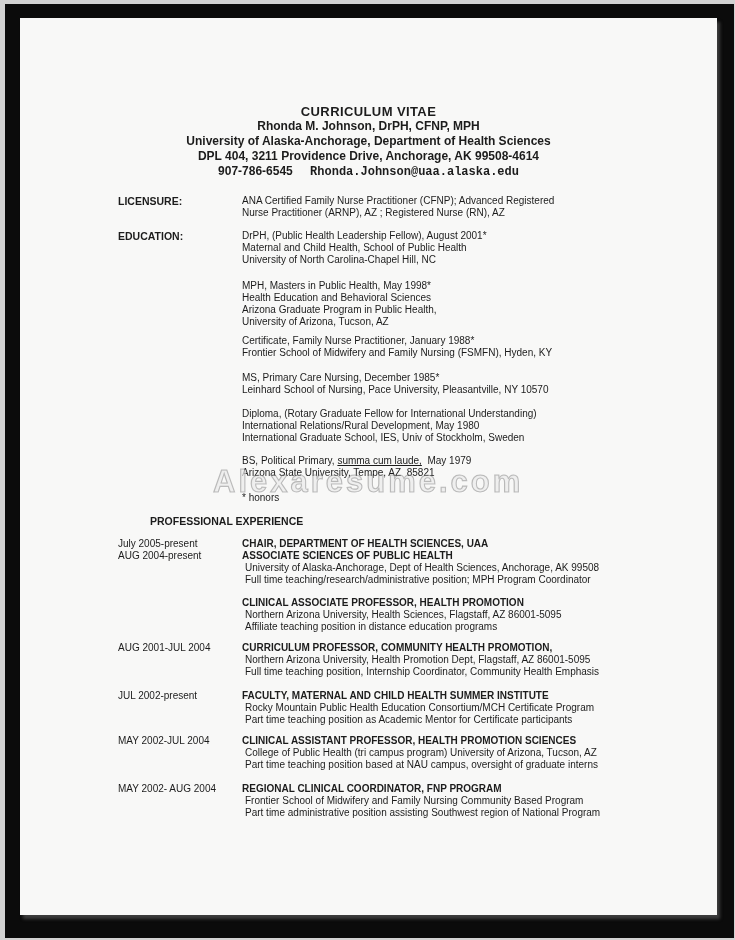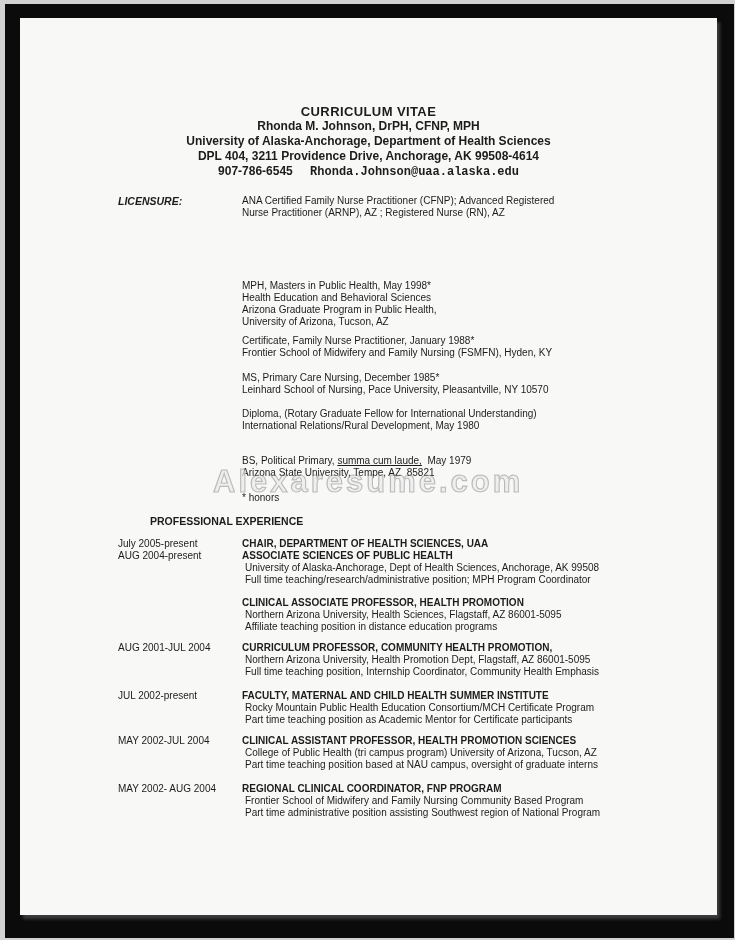--- a/index.html
+++ b/index.html
@@ -19,21 +19,21 @@
     box-shadow:3px 4px 3px #3c3c3c;
   }
   .header{
     position:absolute;left:0;right:0;top:86px;text-align:center;line-height:15px;
   }
   .h-title{font-size:13px;font-weight:bold;letter-spacing:.4px;}
   .h-line{font-size:12px;font-weight:bold;}
   .contact span{display:inline-block;}
   .contact .gap{margin-left:14px;font-family:Liberation Mono, monospace;}
   .row{position:absolute;left:98px;display:flex;align-items:flex-start;}
-  .label-col{width:124px;flex:none;font-weight:bold;font-size:10.5px;line-height:12px;font-style:italic;}
+  .label-col{width:124px;flex:none;font-weight:bold;font-size:10.5px;line-height:12px;}
   .date-col{width:124px;flex:none;font-size:10px;line-height:12px;}
   .content-col{flex:none;}
   .line{font-size:10px;line-height:12px;white-space:pre-wrap;}
   .title-line{font-weight:bold;}
   .exp .body{padding-left:3px;}
   .heading{
     position:absolute;left:98px;font-weight:bold;font-size:10.5px;line-height:12px;padding-left:32px;
   }
   .footnote{position:absolute;left:222px;font-size:10px;line-height:12px;}
   .u{text-decoration:underline;}
@@ -65,20 +65,28 @@
     </div>
 
     <div class="row" style="top:177px">
       <div class="label-col">LICENSURE:</div>
       <div class="content-col">
         <div class="line">ANA Certified Family Nurse Practitioner (CFNP); Advanced Registered</div>
         <div class="line">Nurse Practitioner (ARNP), AZ ; Registered Nurse (RN), AZ</div>
       </div>
     </div>
 
+    <div class="row" style="top:212px">
+      <div class="label-col">EDUCATION:</div>
+      <div class="content-col">
+        <div class="line">DrPH, (Public Health Leadership Fellow), August 2001*</div>
+        <div class="line">Maternal and Child Health, School of Public Health</div>
+        <div class="line">University of North Carolina-Chapel Hill, NC</div>
+      </div>
+    </div>
 
     <div class="row" style="top:262px;left:222px">
       <div class="content-col">
         <div class="line">MPH, Masters in Public Health, May 1998*</div>
         <div class="line">Health Education and Behavioral Sciences</div>
         <div class="line">Arizona Graduate Program in Public Health,</div>
         <div class="line">University of Arizona, Tucson, AZ</div>
       </div>
     </div>
 
@@ -93,20 +101,21 @@
       <div class="content-col">
         <div class="line">MS, Primary Care Nursing, December 1985*</div>
         <div class="line">Leinhard School of Nursing, Pace University, Pleasantville, NY 10570</div>
       </div>
     </div>
 
     <div class="row" style="top:390px;left:222px">
       <div class="content-col">
         <div class="line">Diploma, (Rotary Graduate Fellow for International Understanding)</div>
         <div class="line">International Relations/Rural Development, May 1980</div>
+        <div class="line">International Graduate School, IES, Univ of Stockholm, Sweden</div>
       </div>
     </div>
 
     <div class="row" style="top:437px;left:222px">
       <div class="content-col">
         <div class="line"><span>BS, Political Primary, </span><span class="u">summa cum laude,</span><span>  May 1979</span></div>
         <div class="line">Arizona State University, Tempe, AZ  85821</div>
       </div>
     </div>
 

